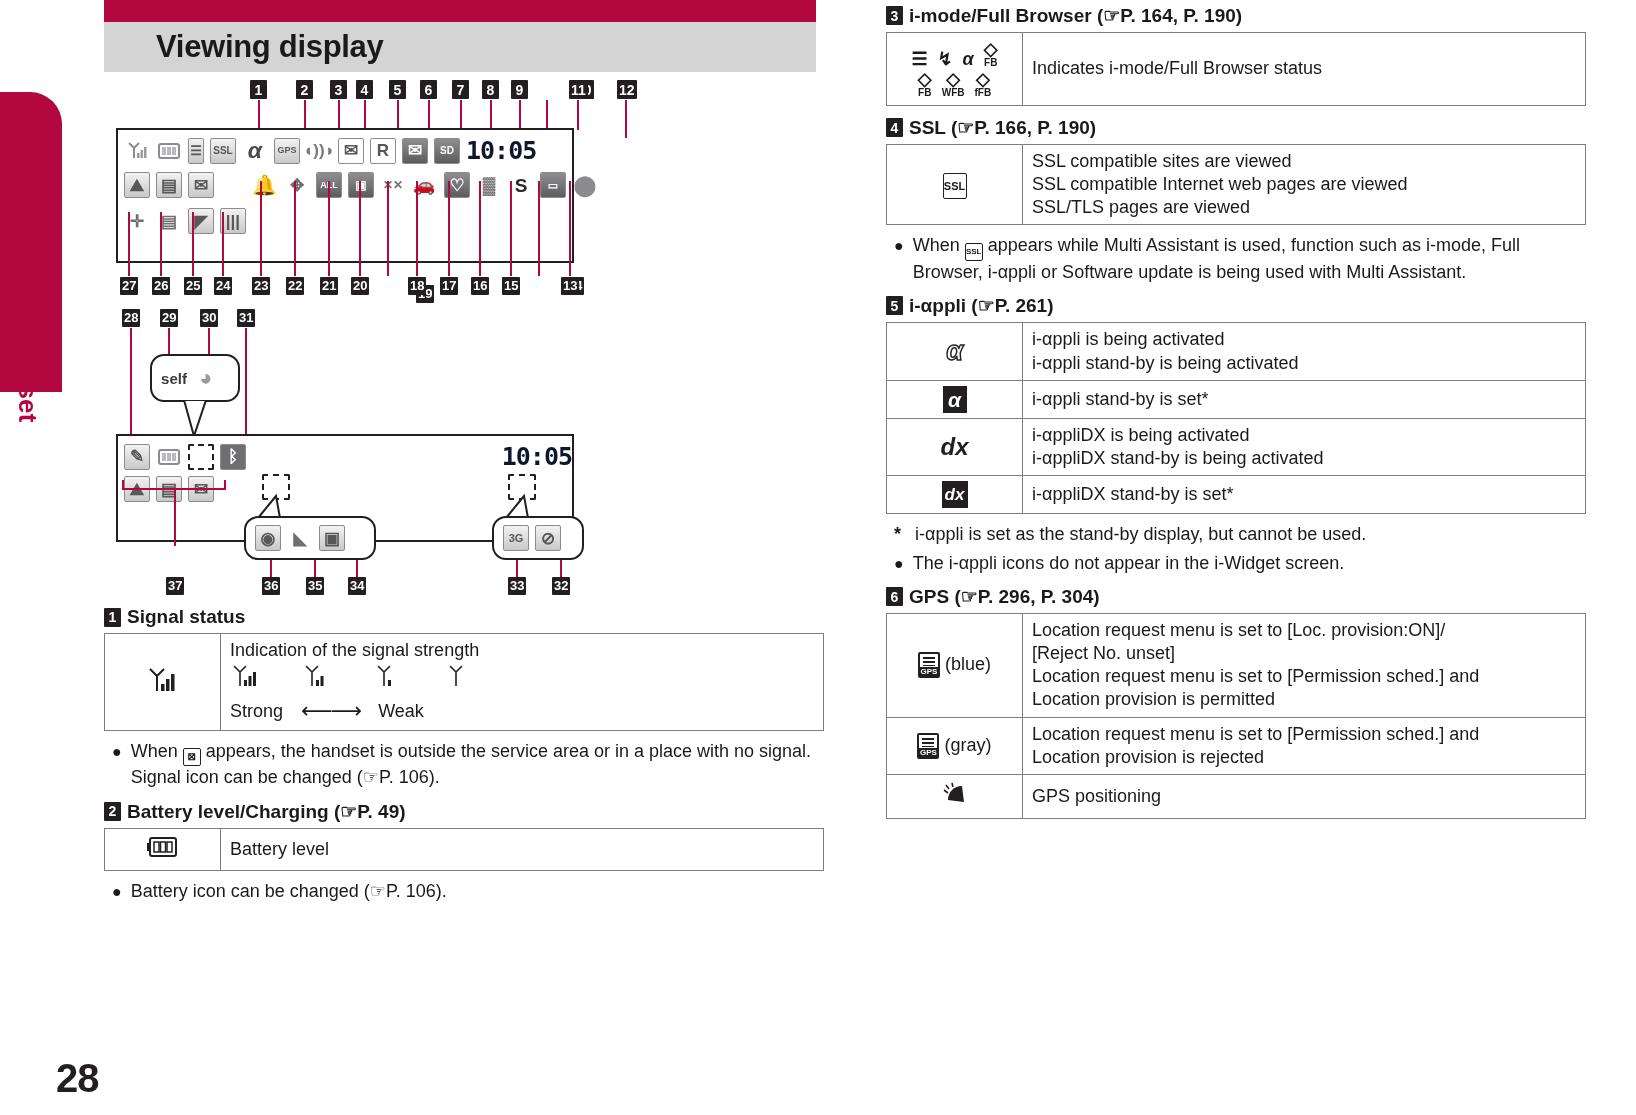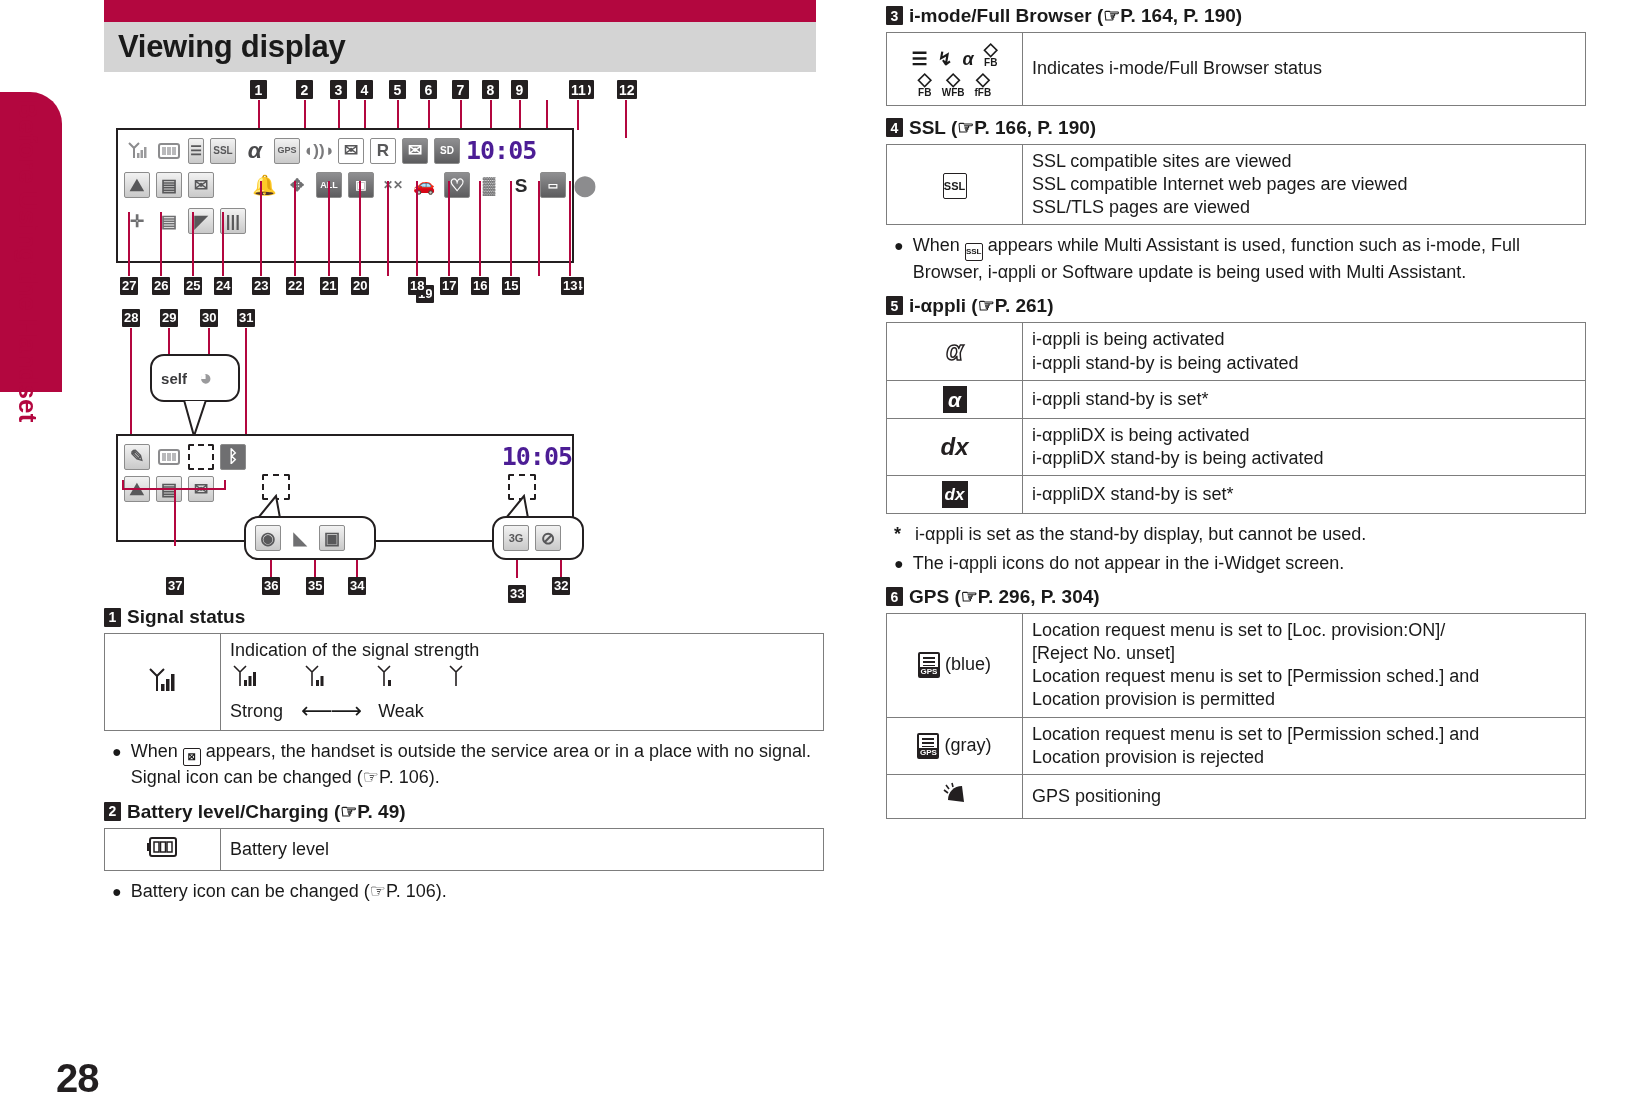--- a/index.html
+++ b/index.html
@@ -42,21 +42,21 @@
   #col-right { position:absolute; left:886px; top:0px;  width:700px; }
 
   
   #hdr-bar { height:22px; background:#b3073f; width:712px; }
   #hdr-title-band {
     height:50px; background:#d4d4d4; width:712px;
     display:flex; align-items:center;
   }
   #hdr-title {
     font-size:31px; font-weight:bold; color:#1a1a1a;
-    padding-left:14px; letter-spacing:-0.3px;
+    padding-left:14px; letter-spacing:-0.3px;margin-left:38px;
   }
 
   
   .chip {
     display:inline-flex; align-items:center; justify-content:center;
     background:#231f20; color:#ffffff;
     font-weight:bold; font-size:14px;
     min-width:17px; height:19px; padding:0 2px;
     border-radius:1px;
     font-family:"Liberation Sans", sans-serif;
@@ -88,21 +88,21 @@
     font-weight:bold;
     margin-right:6px;
     overflow:hidden;
   }
   .ic.plain { background:none; border:none; }
   .ic.dark { background:linear-gradient(#8f8f91,#5c5c5e); color:#fff; }
   .ic.bt   { background:#6f6f71; color:#fff; }
   .ic.dash { background:none; border:2px dashed #231f20; }
   .clock {
     font-family:"DejaVu Sans Mono", monospace;
-    font-size:25px; font-weight:bold; color:#4c1d95;
+    font-size:25px; font-weight:bold; color:#0f172a;
     letter-spacing:-1px;
   }
 
   .bubble {
     position:absolute;
     border:2px solid #231f20; border-radius:14px; background:#fff;
     display:flex; align-items:center; padding:5px 9px;
   }
 
   
@@ -379,21 +379,21 @@
     <div class="leader" style="left:166px; top:484px; height:18px;"></div>
     <div class="leader" style="left:210px; top:484px; height:18px;"></div>
     <div class="leader" style="left:252px; top:484px; height:18px;"></div>
     <div class="leader" style="left:412px; top:484px; height:18px;"></div>
     <div class="leader" style="left:456px; top:484px; height:18px;"></div>
 
     <div class="callout" style="left:62px;  top:500px;text-align:center;"><span class="chip sm">37</span></div>
     <div class="callout" style="left:158px; top:500px;"><span class="chip sm">36</span></div>
     <div class="callout" style="left:202px; top:500px;"><span class="chip sm">35</span></div>
     <div class="callout" style="left:244px; top:500px;"><span class="chip sm">34</span></div>
-    <div class="callout" style="left:404px; top:500px;margin-top:8px;"><span class="chip sm">33</span></div>
+    <div class="callout" style="left:404px; top:500px;"><span class="chip sm">33</span></div>
     <div class="callout" style="left:448px; top:500px;"><span class="chip sm">32</span></div>
   </div>
 
   <div class="sec-head">
     <span class="chip">1</span>
     <span class="txt">Signal status</span>
   </div>
 
   <table class="spec">
     <tbody>

